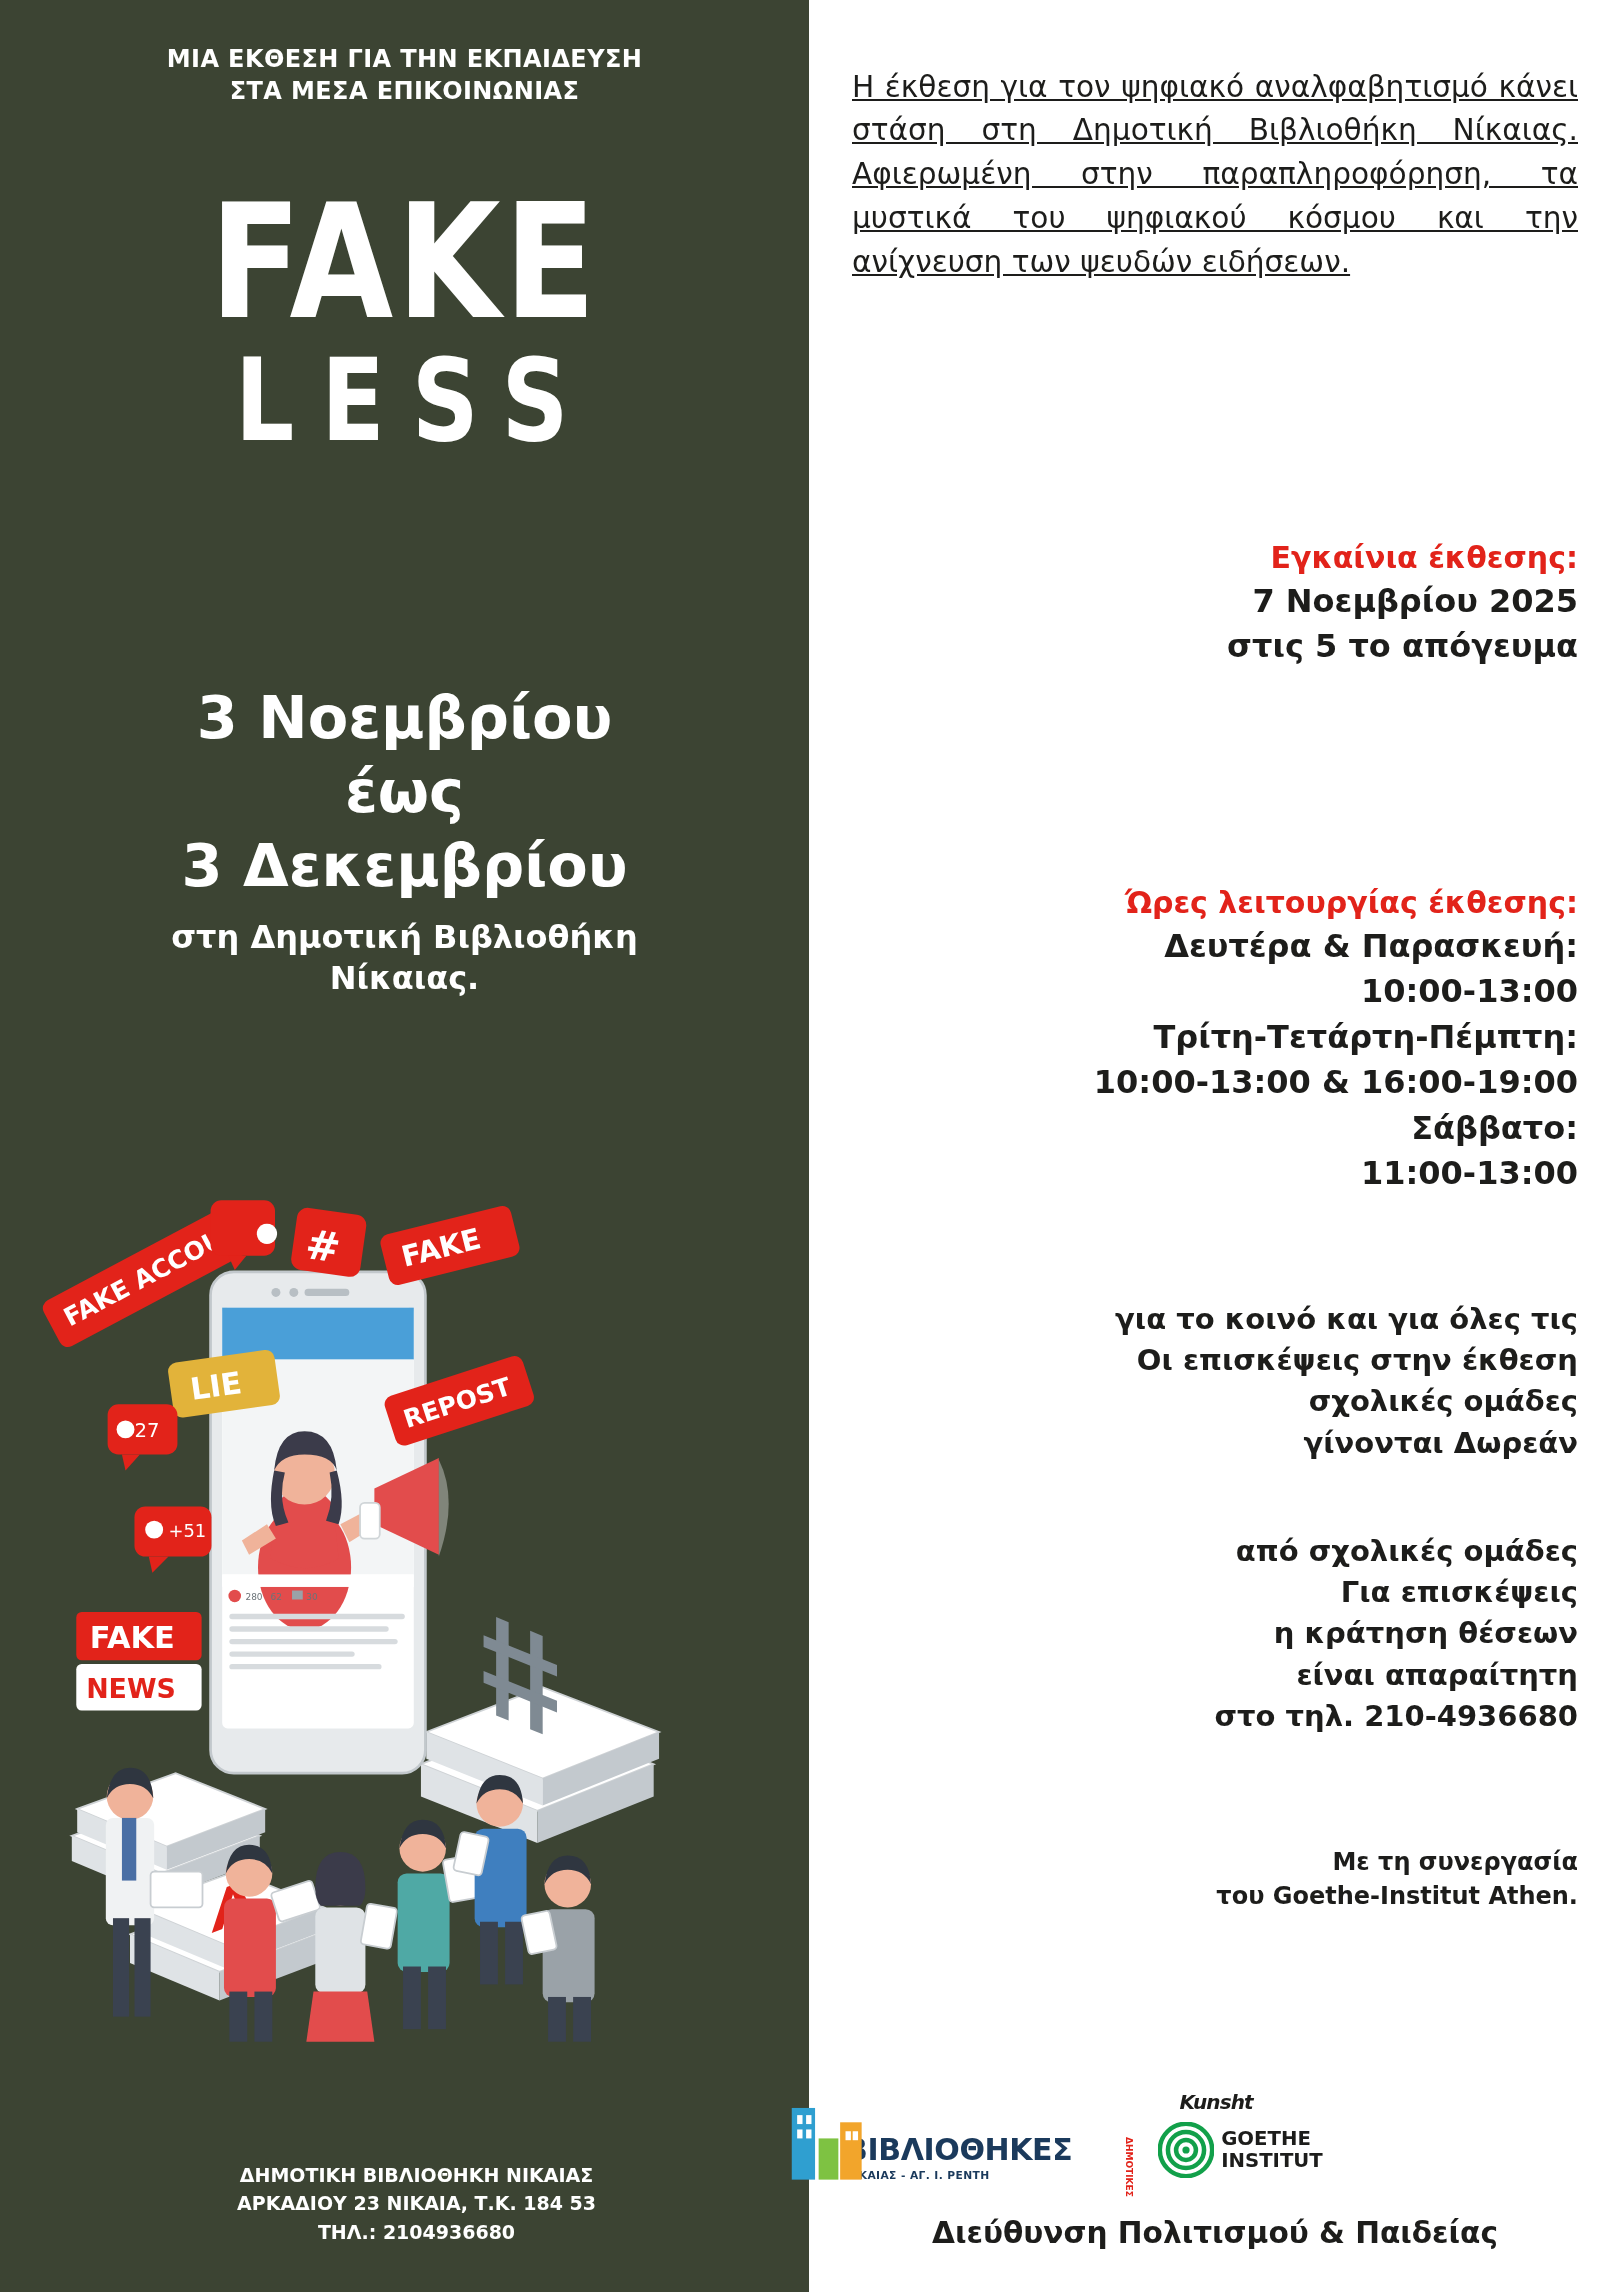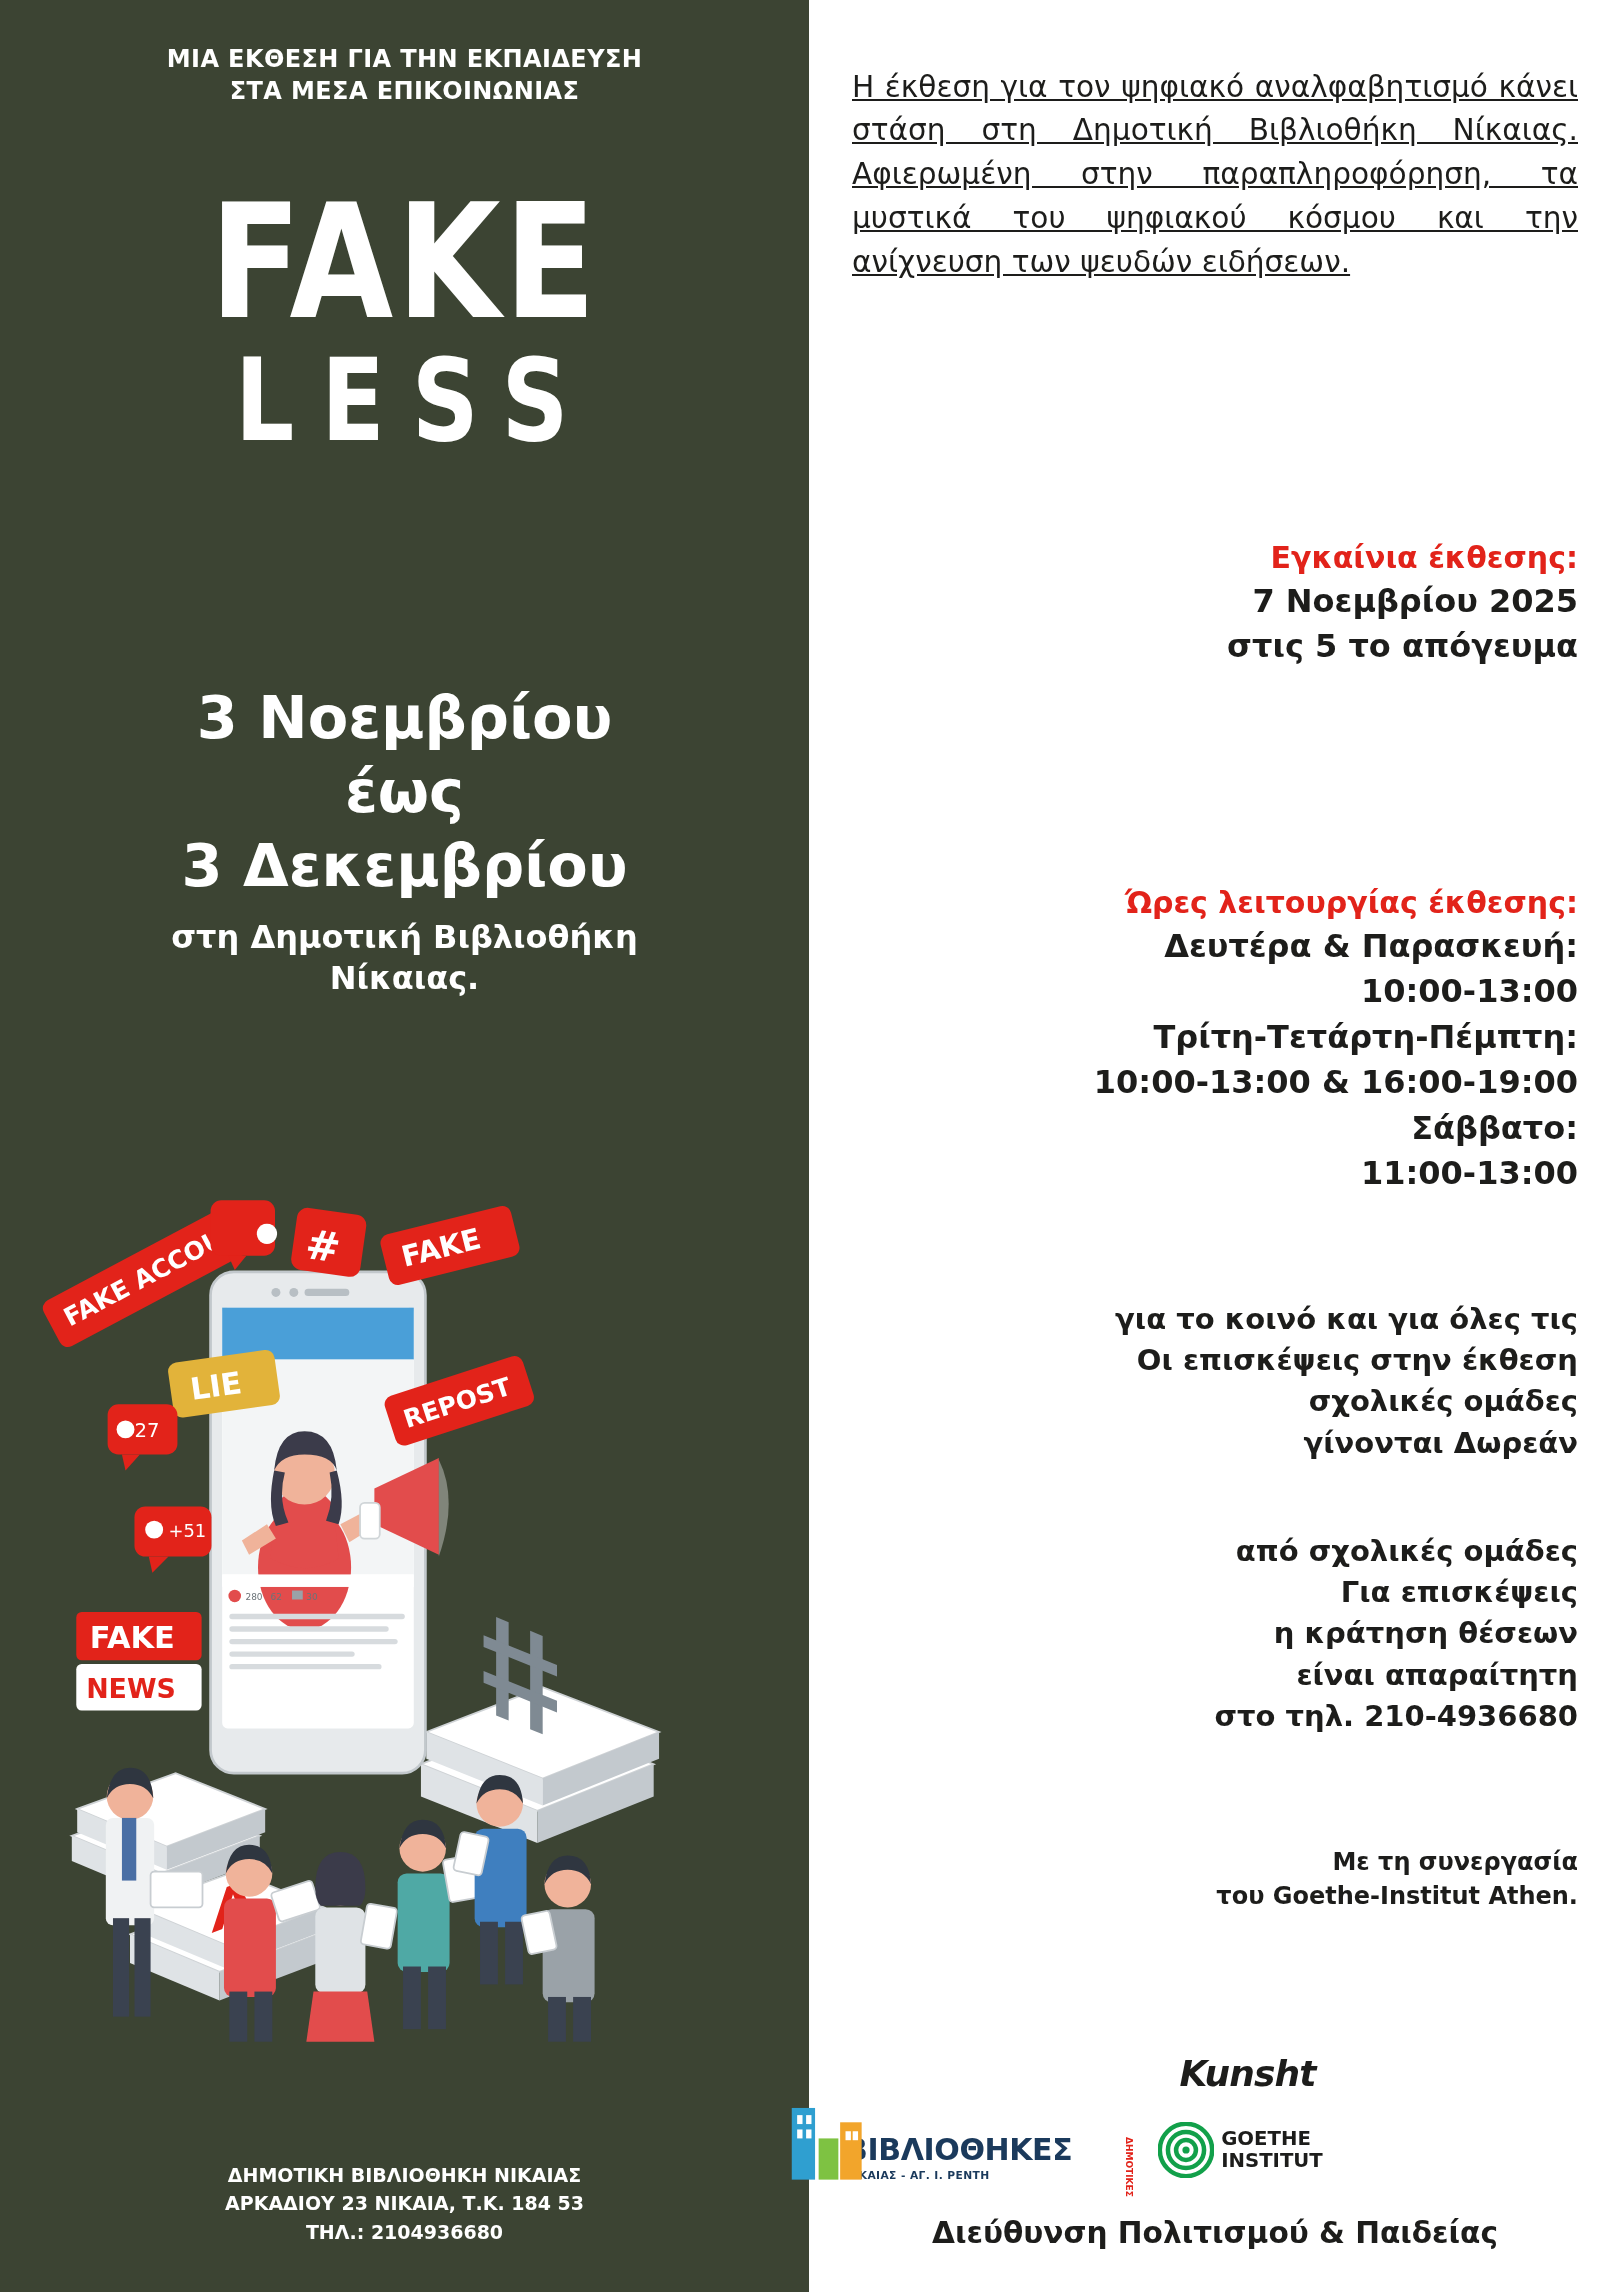--- a/index.html
+++ b/index.html
@@ -109,20 +109,21 @@
   .footer-address {
     position: absolute;
     bottom: 47px;
     left: 0;
     width: 809px;
     text-align: center;
     font-size: 19px;
     font-weight: bold;
     line-height: 1.5;
     color: #ffffff;
+    padding-left: 12px;
   }
 
   
   .right-panel {
     position: relative;
     width: 812px;
     height: 2293px;
     background: #ffffff;
     box-sizing: border-box;
     padding: 36px 43px 16px 43px;
@@ -207,26 +208,26 @@
     top: 5.4px;
   }
   .logo-goethe {
     position: absolute;
     left: 349px;
     bottom: 9px;
     width: 233px;
     text-align: left;
   }
   .kunsht {
-    font-size: 36px;
+    font-size: 20px;
     font-weight: 900;
     font-style: italic;
     color: #1d1d1b;
     letter-spacing: -0.9px;
-    margin-bottom: 28px;
+    margin-bottom: 8px;
     padding-left: 21.5px;
   }
   .goethe-txt {
     font-size: 19.7px;
     font-weight: bold;
     color: #1d1d1b;
     line-height: 1.1;
     display: inline-block;
     vertical-align: middle;
     margin-left: 7.2px;

